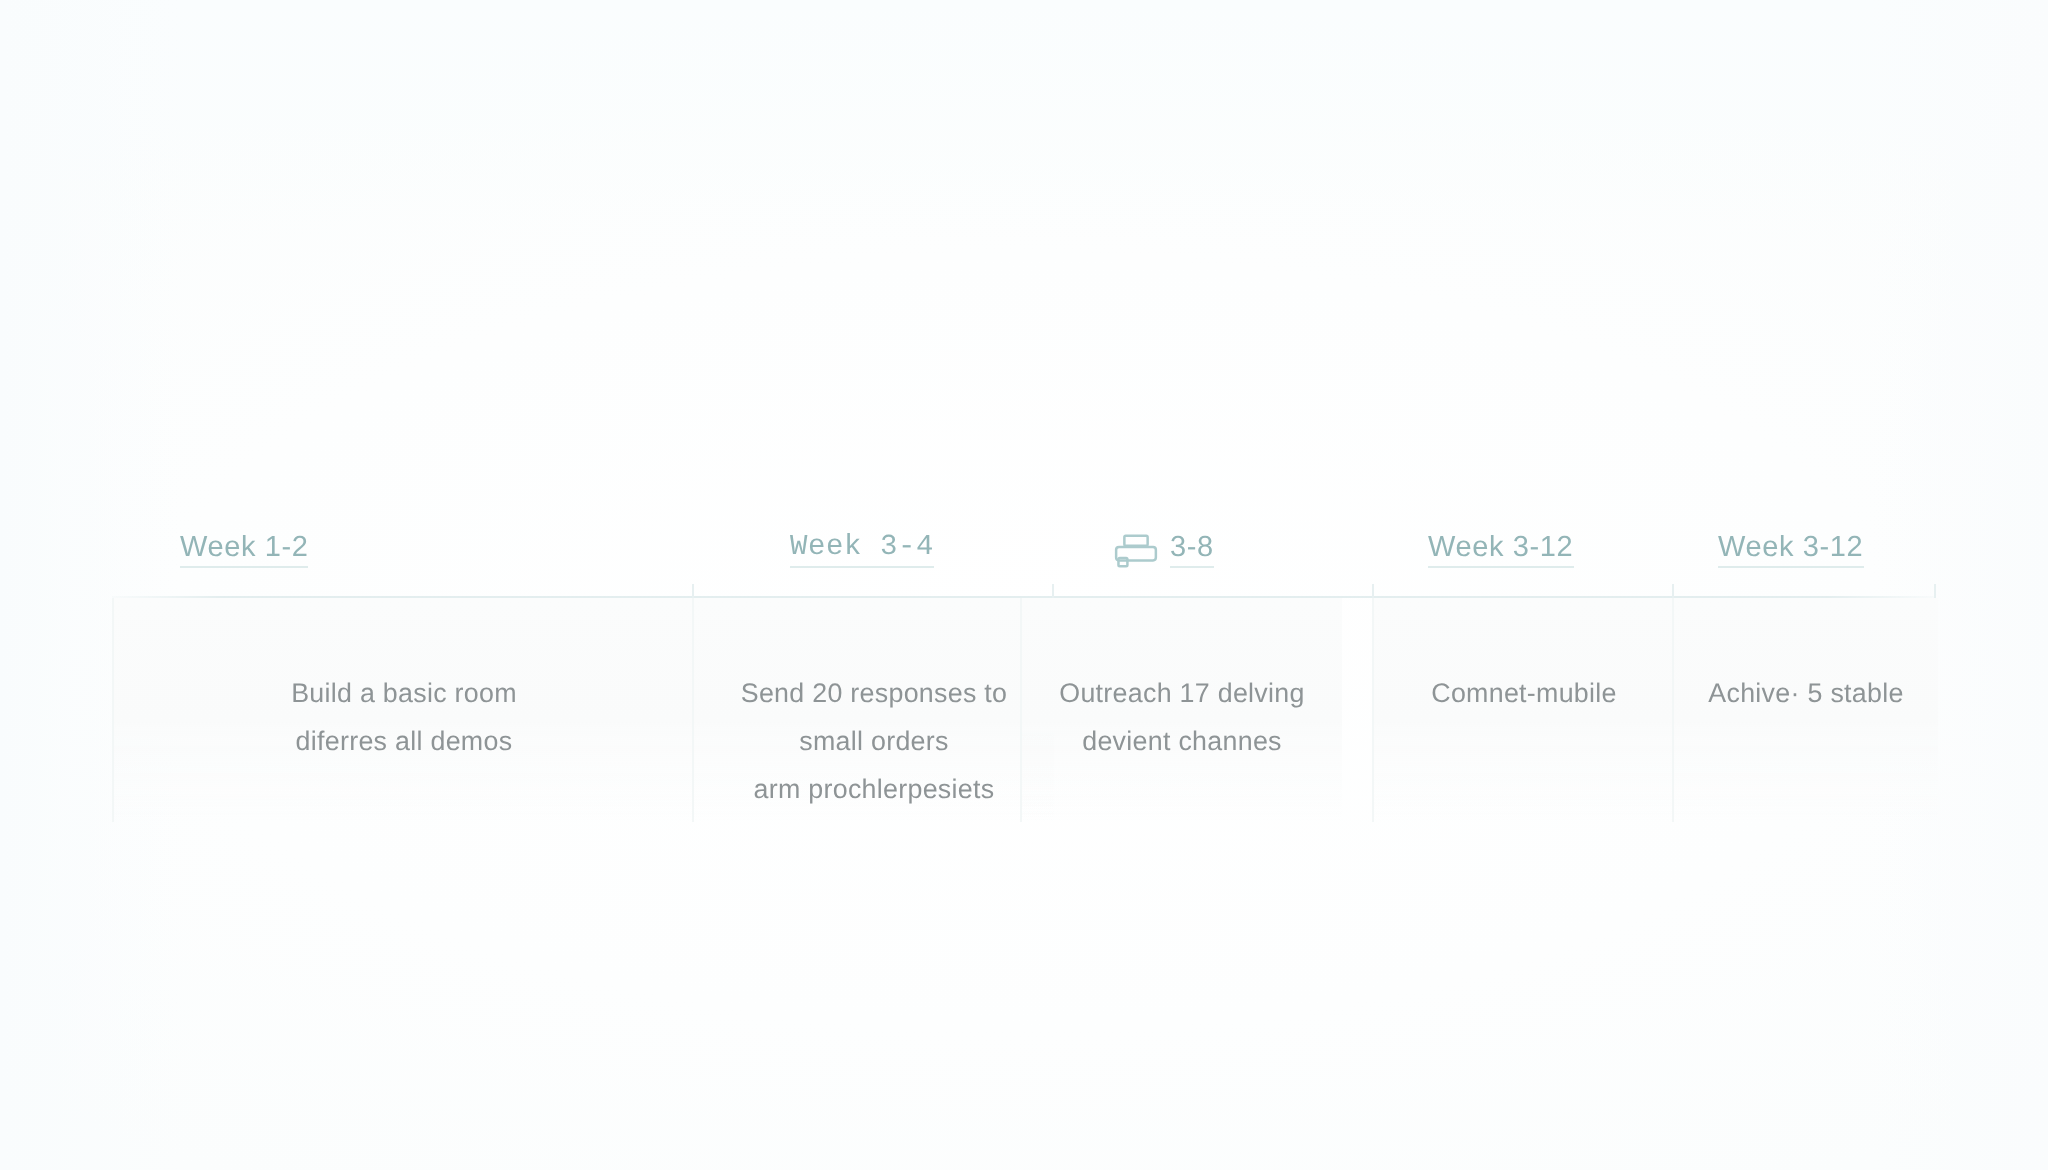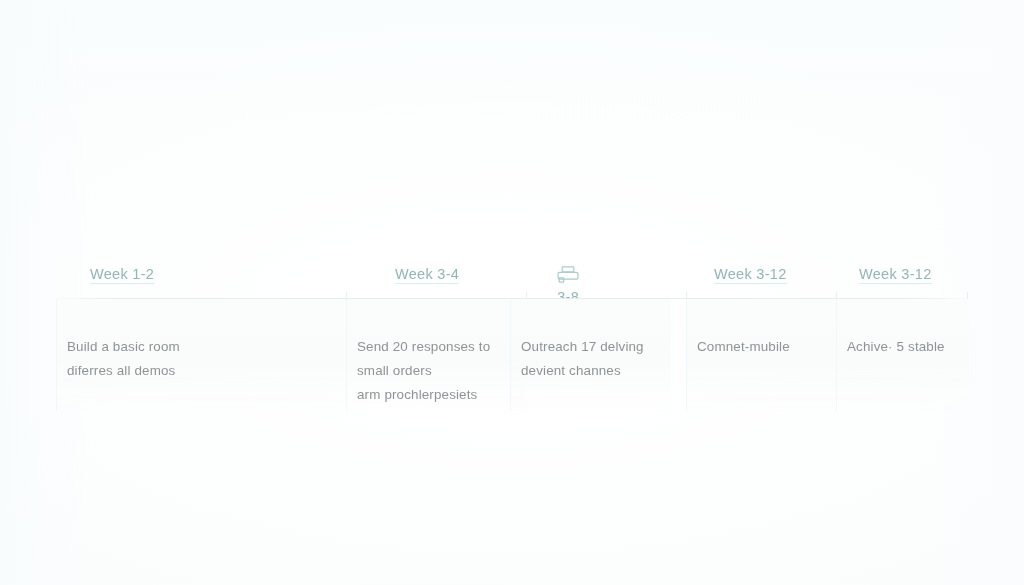--- a/index.html
+++ b/index.html
@@ -121,20 +121,21 @@
       #fafbfb 55%,
       rgba(251,252,252,0.35) 85%,
       rgba(252,253,253,0) 100%);
     border-left: 1px solid rgba(241,246,246,0.85);
   }
   .card-text {
     position: absolute;
     left: 0;
     right: 0;
     top: 36px;
+    text-align: center;
     font-size: 13.4px;
     line-height: 24px;
     color: #8e9496;
     letter-spacing: 0.15px;
     padding: 0 10px;
     box-sizing: border-box;
   }
   .card-text .line { display: block; white-space: nowrap; }
 </style>
 </head>
@@ -144,24 +145,24 @@
 <div class="wash-top"></div>
 <div class="wash-left"></div>
 <div class="wash-right"></div>
 
 <div class="timeline">
 
   <div class="header-row" id="header-row">
       <div class="week-label" style="left: 34px;">
         <span class="txt">Week 1-2</span>
       </div>
-      <div class="week-label" style="left: 339px;">
+      <div class="week-label" style="left: 339px; font-family: Liberation Mono, monospace;">
         <span class="txt">Week 3-4</span>
       </div>
-      <div class="week-label" style="left: 501px; flex-direction: column;">
+      <div class="week-label" style="left: 501px;">
         <span class="device-icon">
           <svg viewBox="0 0 24 19" width="22" height="17" fill="none" stroke="#9ec3c5" stroke-width="1.4" stroke-linecap="round" stroke-linejoin="round">
             <rect x="5.5" y="1" width="13" height="5.5" rx="0.8"></rect>
             <path d="M2.5 7.2 h19 a1.6 1.6 0 0 1 1.6 1.6 v4.4 a1.6 1.6 0 0 1 -1.6 1.6 h-19 a1.6 1.6 0 0 1 -1.6 -1.6 v-4.4 a1.6 1.6 0 0 1 1.6 -1.6 z"></path>
             <rect x="2.2" y="13.4" width="5" height="4.6" rx="0.7"></rect>
           </svg>
         </span>
         <span class="txt">3-8</span>
       </div>
       <div class="week-label" style="left: 658px;">

